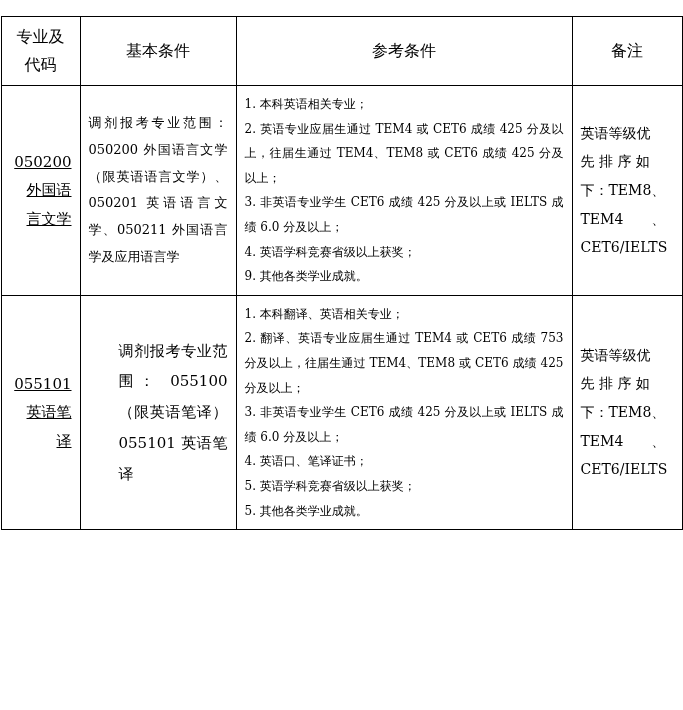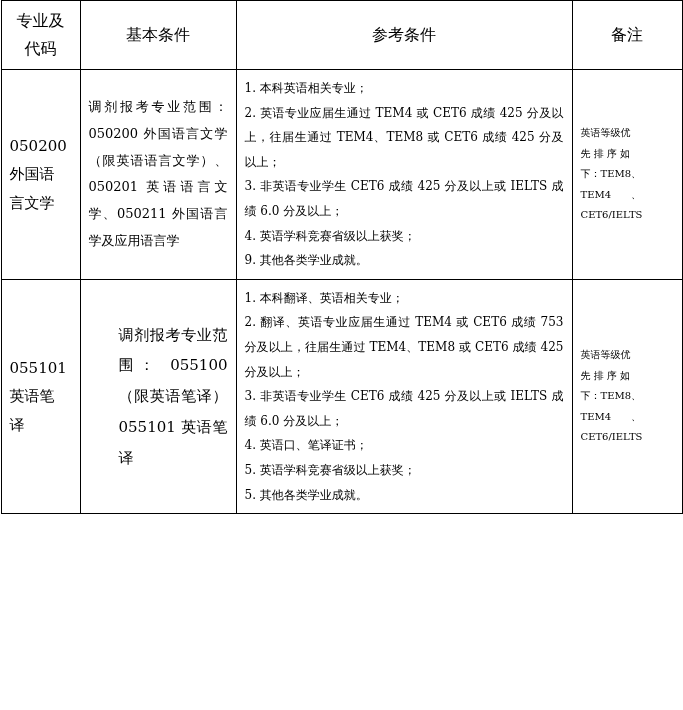--- a/index.html
+++ b/index.html
@@ -15,21 +15,21 @@
     width: 683px;
     height: 710px;
     position: relative;
     box-sizing: border-box;
     background: #ffffff;
     overflow: hidden;
   }
   table.spec-table {
     border-collapse: collapse;
     width: 681px;
-    margin: 0 auto;
+    margin: 16px auto;
     table-layout: fixed;
   }
   table.spec-table td, table.spec-table th {
     border: 1px solid #000000;
     vertical-align: middle;
     padding: 6px 8px;
     box-sizing: border-box;
   }
   
   col.c1 { width: 79px; }
@@ -38,40 +38,41 @@
   col.c4 { width: 110px; }
 
   .hdr {
     text-align: center;
     font-size: 16px;
     line-height: 1.75;
     font-weight: normal;
     height: 68px;
   }
   .cell-code {
-    text-align: left;
+    text-align: right;
     font-size: 15px;
     line-height: 1.9;
+    text-decoration: underline;
   }
   .cell-basic {
     text-align: justify;
     text-justify: inter-ideograph;
     font-size: 13px;
     line-height: 2.05;
   }
   .cell-ref {
     text-align: justify;
     text-justify: inter-ideograph;
     font-size: 12px;
     line-height: 2.05;
   }
   .cell-note {
     text-align: justify;
     text-justify: inter-ideograph;
-    font-size: 10px;
+    font-size: 14px;
     line-height: 2.05;
   }
   .cell-ref p, .cell-basic p, .cell-note p, .cell-code p {
     margin: 0;
   }
   .cell-ref p { text-align: justify; text-justify: inter-ideograph; }
   .just-line { text-align: justify; text-justify: inter-ideograph; }
   .row2 .cell-basic { font-size: 15px; padding-left: 38px; }
 </style>
 </head>

